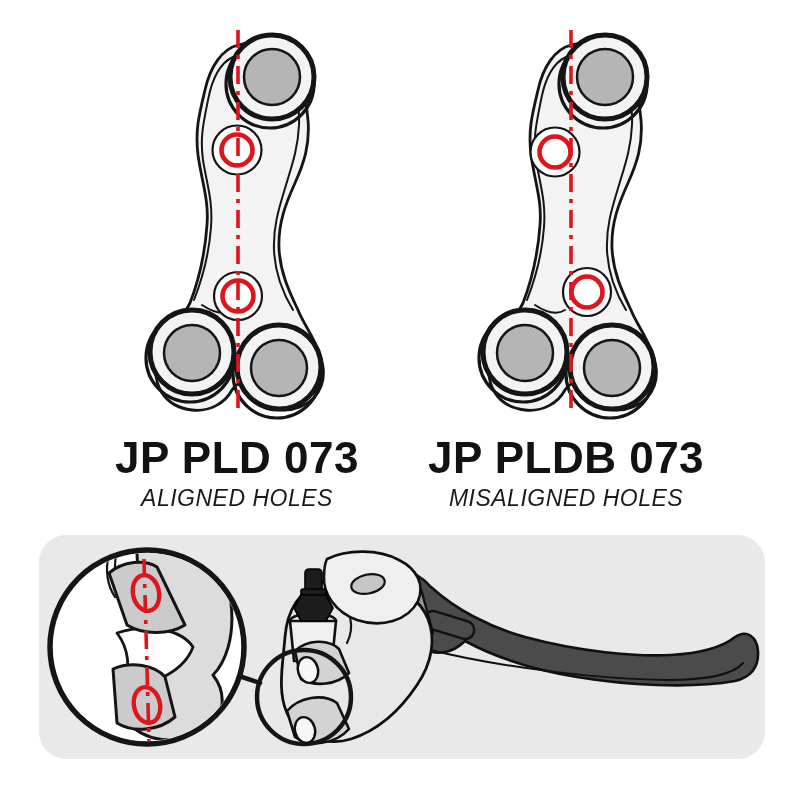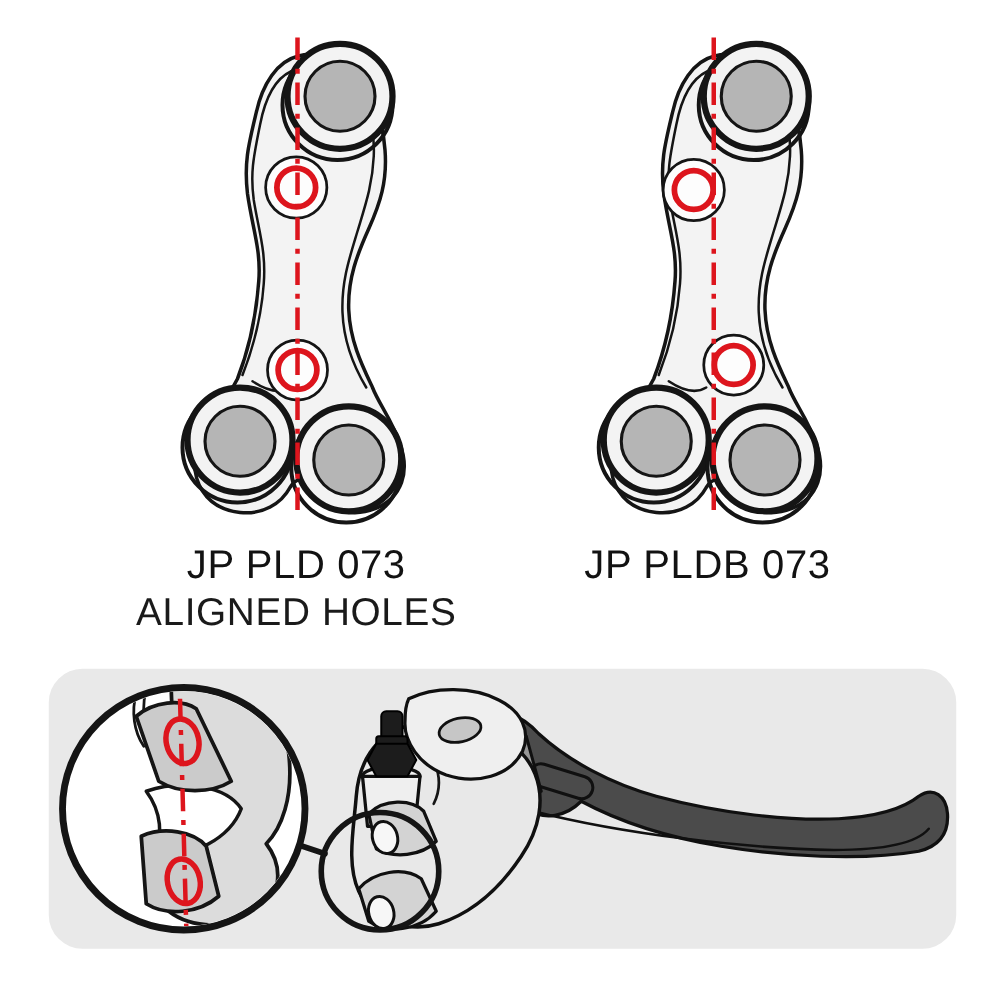--- a/index.html
+++ b/index.html
@@ -12,22 +12,22 @@
   }
   html,body{margin:0;padding:0;background:#ffffff;}
   body{width:800px;height:800px;position:relative;overflow:hidden;
        font-family:"Liberation Sans",sans-serif;}
   .bracket-svg{position:absolute;width:260px;height:430px;}
   #bracket-left{left:110px;top:5px;}
   #bracket-right{left:443px;top:5px;}
   .caption{position:absolute;width:320px;text-align:center;}
   #caption-left{left:77px;top:434px;}
   #caption-right{left:406px;top:434px;text-align:center;}
-  .caption .title{font-size:32px;font-weight:400;color:#121212;letter-spacing:0.5px;line-height:1.1;}
-  .caption .subtitle{font-size:31px;color:#1a1a1a;margin-top:3px;letter-spacing:0.5px;}
+  .caption .title{font-size:44px;font-weight:700;color:#121212;letter-spacing:0.5px;line-height:1.1;}
+  .caption .subtitle{font-size:23px;font-style:italic;color:#1a1a1a;margin-top:3px;letter-spacing:0.5px;}
   #bottom-panel-svg{position:absolute;left:37px;top:533px;width:730px;height:228px;}
 
   
   .body-shape{fill:var(--part-fill);stroke:var(--outline);stroke-width:2.8;stroke-linejoin:round;}
   .rim{fill:none;stroke:var(--outline);stroke-width:3.2;}
   .boss{fill:var(--part-fill);stroke:var(--outline);stroke-width:5;}
   .boss-inner{fill:var(--bore-grey);stroke:var(--outline);stroke-width:2.5;}
   .bevel{fill:none;stroke:var(--outline);stroke-width:2;stroke-linecap:round;}
   .hole{fill:#fdfdfd;stroke:var(--outline);stroke-width:2.2;}
   .red-ring{fill:none;stroke:var(--accent-red);stroke-width:4.6;}
@@ -127,20 +127,21 @@
   </g>
   <line class="center-line" x1="128" y1="25" x2="128" y2="410"></line>
 </svg>
 
 <div id="caption-left" class="caption">
   <div class="title">JP PLD 073</div>
   <div class="subtitle">ALIGNED HOLES</div>
 </div>
 <div id="caption-right" class="caption">
   <div class="title">JP PLDB 073</div>
+  <div class="subtitle">MISALIGNED HOLES</div>
 </div>
 
 <svg id="bottom-panel-svg" viewBox="0 0 730 228">
   <defs>
     <clipPath id="magClip">
         <circle cx="110" cy="114" r="94"></circle>
       </clipPath>
   </defs>
 
   <rect class="panel" x="2" y="2" width="726" height="224" rx="27"></rect>

